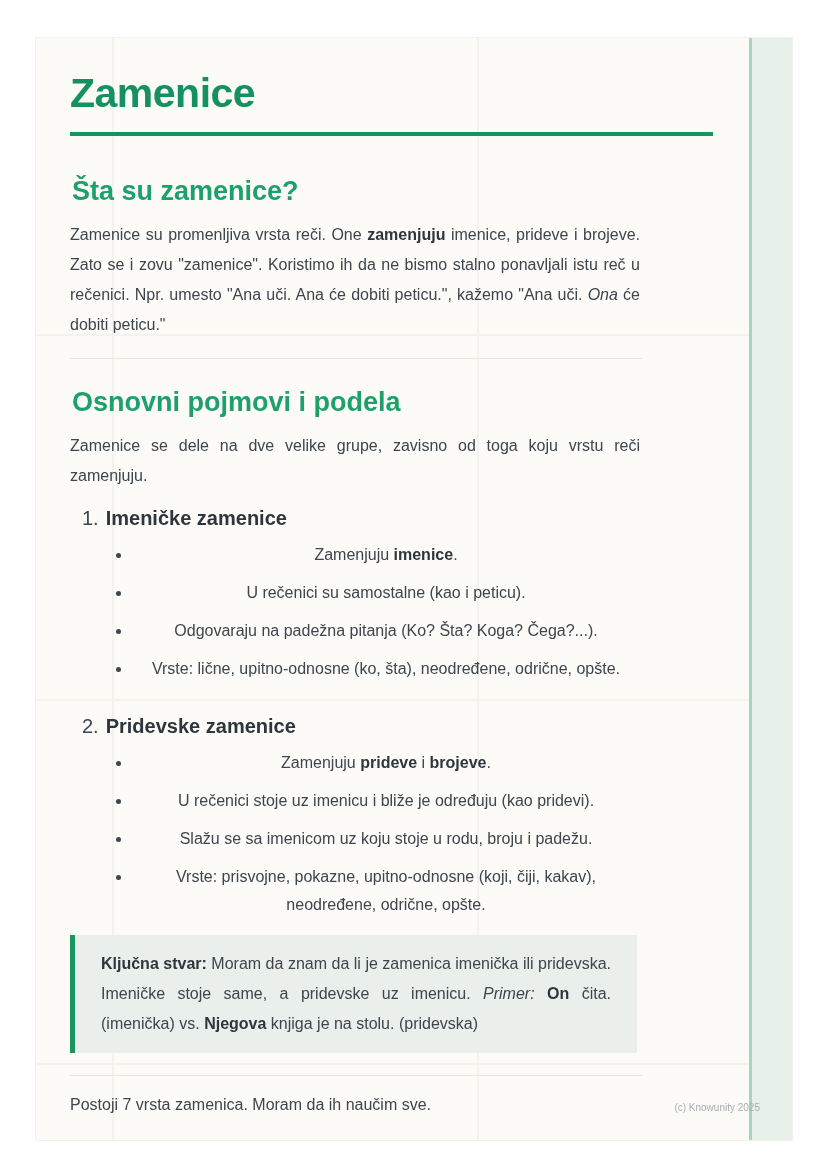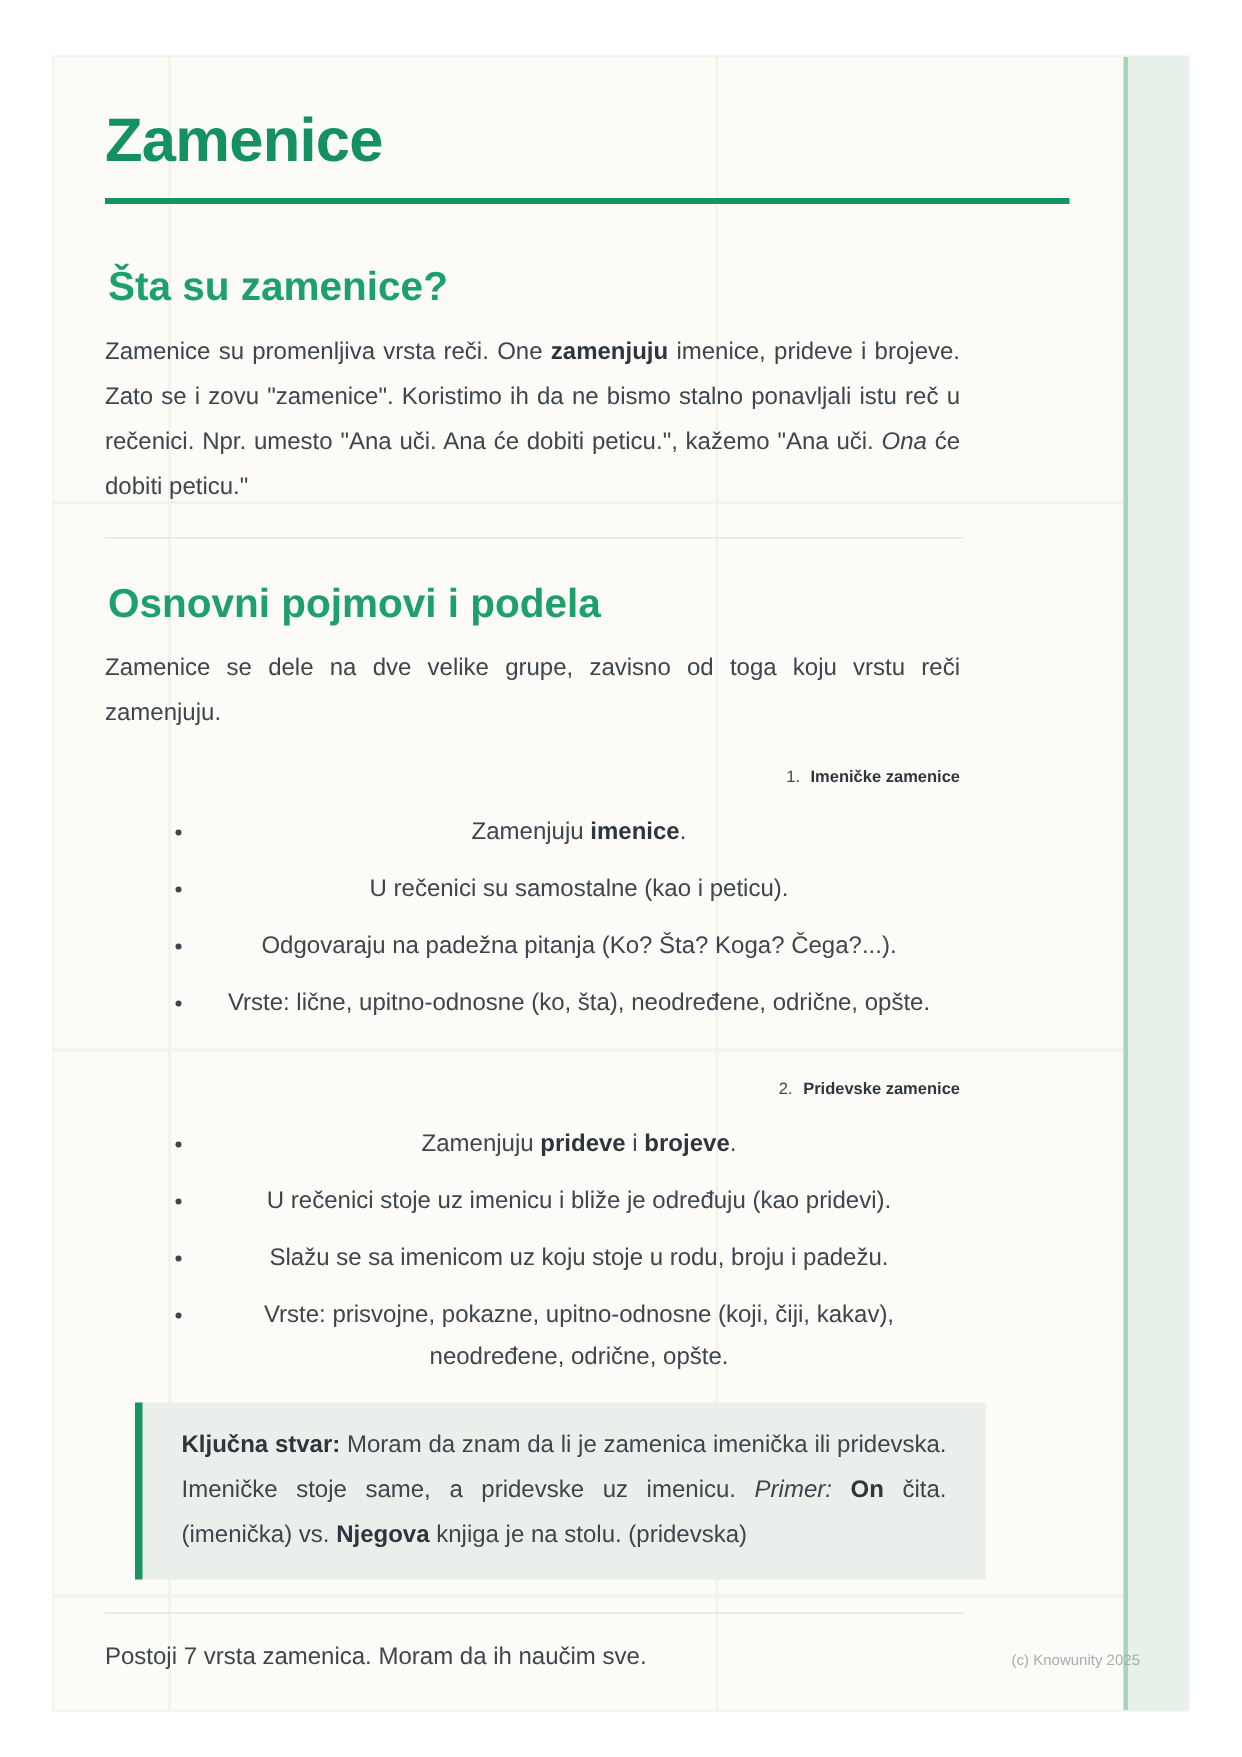--- a/index.html
+++ b/index.html
@@ -18,28 +18,28 @@
   h2.sec{margin:28px 2px 0;font-size:27px;line-height:30px;font-weight:700;
     color:var(--heading_green,#1da06a);}
   h2.sec.first{margin-top:40px;}
   p.body{margin:14px 0 0;font-size:16px;line-height:30px;text-align:justify;
     color:var(--body_text,#3d454d);}
   hr.divider{margin:18px 0 0;border:none;border-top:1px solid var(--divider,#e6e5e0);width:572px;}
   hr.divider.second{margin-top:22px;}
   .list{margin-top:14px;}
   .list-item{margin-top:0;}
   .list-item + .list-item{margin-top:30px;}
-  .item-head{padding-left:12px;font-size:11px;line-height:26px;color:var(--body_text,#3d454d);text-align:right;}
+  .item-head{padding-left:12px;font-size:20px;line-height:26px;color:var(--body_text,#3d454d);}
   .item-head .num{margin-right:7px;}
   .bullets{margin:4px 0 0;padding-left:62px;list-style:disc;}
   .bullets li{margin-top:10px;font-size:16px;line-height:28px;color:var(--body_text,#3d454d);text-align:center;}
   b{font-weight:700;color:#2e363d;}
   i{font-style:italic;}
   .callout{margin-top:16px;width:510px;background:var(--callout_bg,#eaefeb);
-    border-left:5px solid var(--callout_border,#17975f);padding:14px 26px;margin-left:20px;}
+    border-left:5px solid var(--callout_border,#17975f);padding:14px 26px;}
   .callout p{margin:0;font-size:16px;line-height:30px;text-align:justify;
     color:var(--body_text,#3d454d);}
   .watermark{position:absolute;top:1064px;right:32px;font-size:10px;
     color:var(--watermark,#a8adb2);z-index:3;}
 </style>
 </head>
 <body>
 
 <div class="canvas">
   <div class="page">

